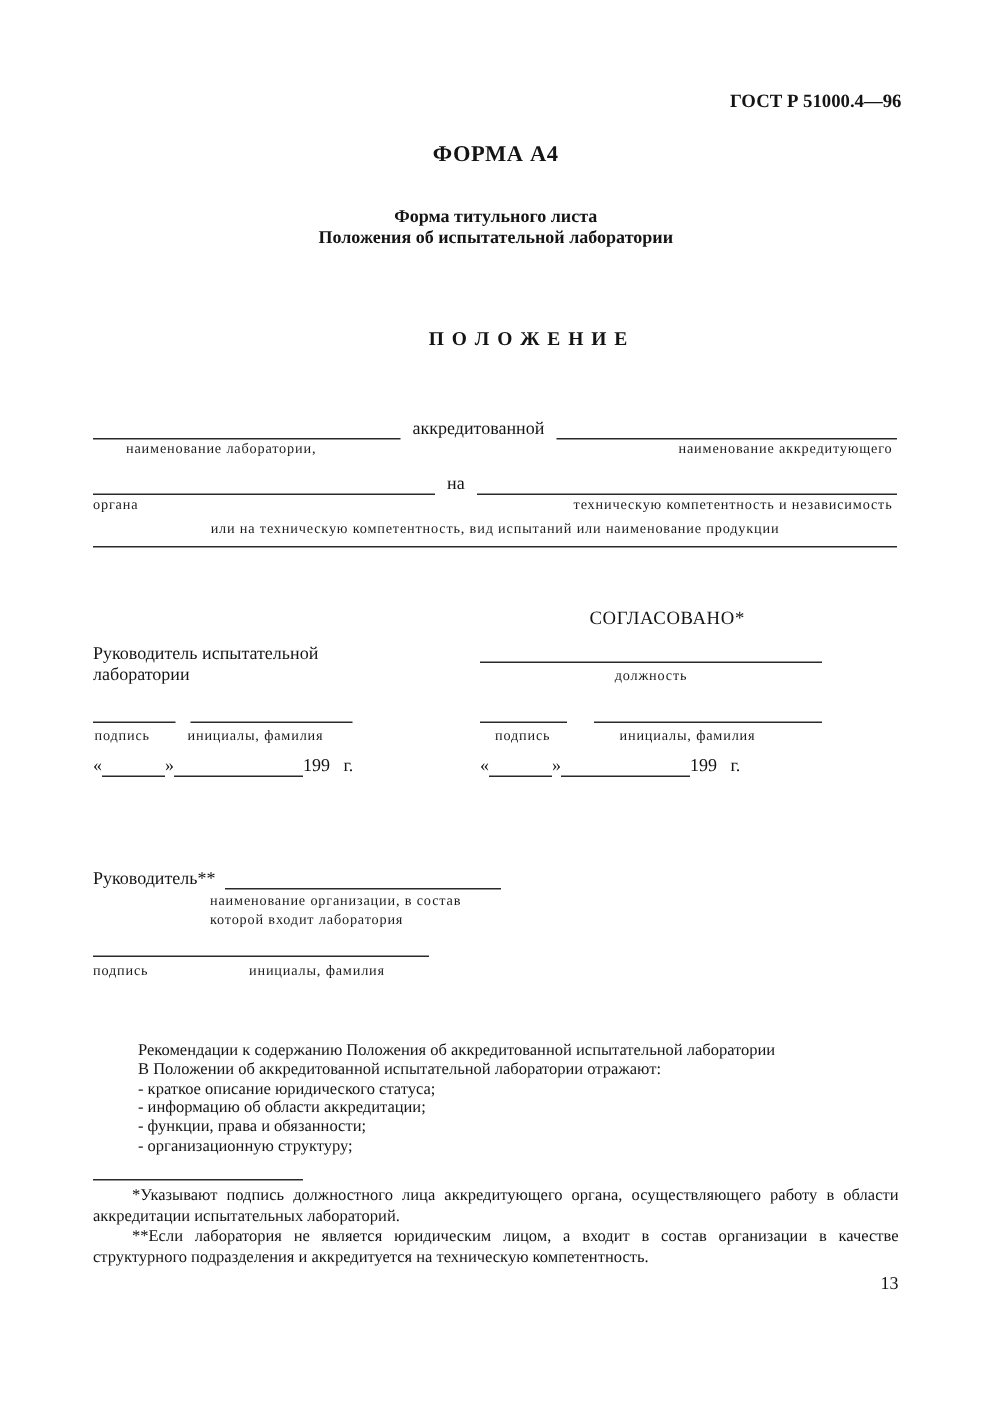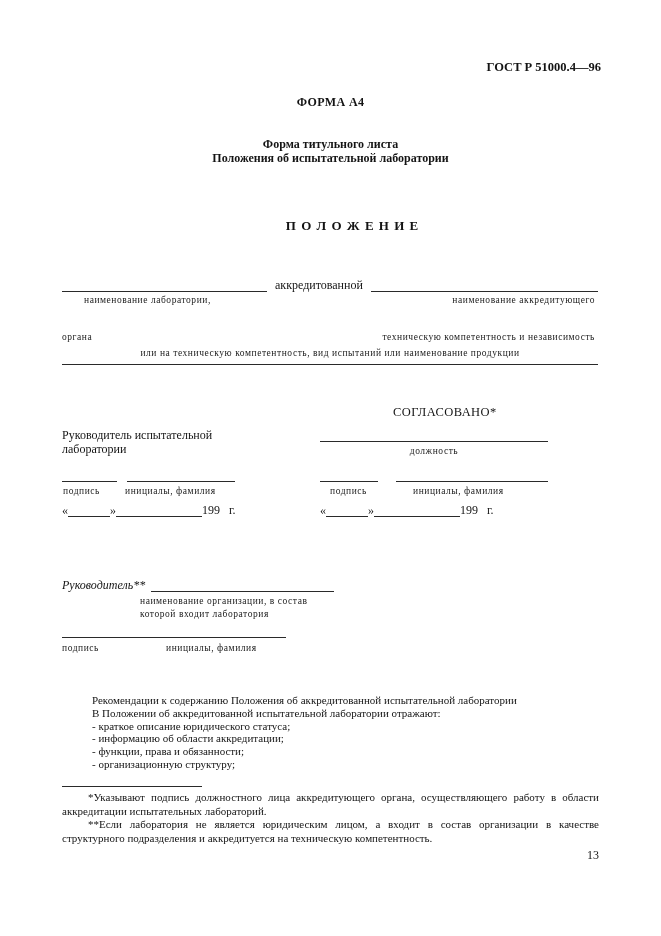--- a/index.html
+++ b/index.html
@@ -10,56 +10,61 @@
     height: 936px;
     background: #ffffff;
     font-family: "Liberation Serif", serif;
     color: #141414;
     font-size: 12px;
     overflow: hidden;
   }
   .abs { position: absolute; }
   .bold { font-weight: bold; }
   .center { text-align: center; }
-  .rowflex { display: flex; align-items: flex-start; height: 15px; }
+  .rowflex { display: flex; align-items: flex-end; height: 15px; }
   .blank { border-bottom: 1px solid #2a2a2a; height: 14px; display: inline-block; }
   .grow { flex: 1; }
   .midtext { padding: 0 8px; font-size: 12px; line-height: 15px; white-space: nowrap; }
   .datetext { font-size: 12px; line-height: 15px; white-space: nowrap; }
   .caption { font-size: 9.5px; letter-spacing: 0.55px; white-space: nowrap; color: #1a1a1a; }
   .hline { border-top: 1px solid #2a2a2a; height: 0; }
   .footnote { font-size: 11px; line-height: 13.5px; text-align: justify; text-indent: 26px; }
   .reco { font-size: 11px; line-height: 12.8px; }
 </style>
 </head>
 <body>
 
 <div class="page">
 
   <div class="abs bold" style="top:60px; right:60px; font-size:12.5px;">ГОСТ Р 51000.4—96</div>
 
-  <div class="abs bold center" style="top:95px; left:0; width:661px; font-size:12px; letter-spacing:0.4px;">ФОРМА А4</div>
+  <div class="abs bold center" style="top:95px; left:0; width:661px; font-size:15px; letter-spacing:0.4px;">ФОРМА А4</div>
 
   <div class="abs center" style="top:138px; left:0; width:661px; line-height:13.5px;">
     <div class="bold">Форма титульного листа</div>
     <div class="bold">Положения об испытательной лаборатории</div>
   </div>
 
   <div class="abs center" style="top:218px; left:0; width:661px; line-height:15px;">
     <div class="bold" style="font-size:13px; letter-spacing:1px;padding-left:44px;">П О Л О Ж Е Н И Е</div>
   </div>
 
   <div class="abs rowflex" style="top:278px; left:62px; width:536px;">
     <span class="blank" style="width:205px;"></span>
     <span class="midtext">аккредитованной</span>
     <span class="blank grow"></span>
   </div>
   <div class="abs caption" style="top:295px; left:84px;">наименование лаборатории,</div>
   <div class="abs caption" style="top:295px; right:66px;">наименование аккредитующего</div>
 
+  <div class="abs rowflex" style="top:315px; left:62px; width:536px;">
+    <span class="blank" style="width:228px;"></span>
+    <span class="midtext">на</span>
+    <span class="blank grow"></span>
+  </div>
   <div class="abs caption" style="top:332px; left:62px;">органа</div>
   <div class="abs caption" style="top:332px; right:66px;">техническую компетентность и независимость</div>
 
   <div class="abs hline" style="top:364px; left:62px; width:536px;"></div>
   <div class="abs caption center" style="top:348px; left:62px; width:536px;">или на техническую компетентность, вид испытаний или наименование продукции</div>
 
   <div class="abs" style="top:405px; left:393px; font-size:12.5px; letter-spacing:0.4px;">СОГЛАСОВАНО*</div>
 
   <div class="abs" style="top:428px; left:62px; font-size:12px; line-height:14px;">
     <div>Руководитель испытательной</div>
@@ -91,21 +96,21 @@
   <div class="abs rowflex" style="top:503px; left:320px; width:230px;">
     <span class="datetext">«</span>
     <span class="blank" style="width:42px;"></span>
     <span class="datetext">»</span>
     <span class="blank" style="width:86px;"></span>
     <span class="datetext">199</span>
     <span class="datetext" style="padding-left:9px;">г.</span>
   </div>
 
   <div class="abs rowflex" style="top:578px; left:62px; width:272px;">
-    <span class="datetext" style="padding-right:6px;font-style:italic;">Руководитель**</span>
+    <span class="datetext" style="padding-right:6px;">Руководитель**</span>
     <span class="blank grow"></span>
   </div>
   <div class="abs caption" style="top:595px; left:140px; line-height:12.5px;">
     <div>наименование организации, в состав</div>
     <div>которой входит лаборатория</div>
   </div>
 
   <div class="abs hline" style="top:637px; left:62px; width:224px;"></div>
   <div class="abs caption" style="top:643px; left:62px;">подпись</div>
   <div class="abs caption" style="top:643px; left:166px;">инициалы, фамилия</div>

